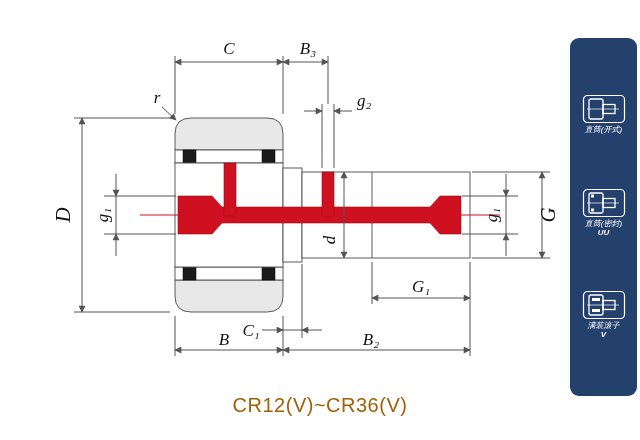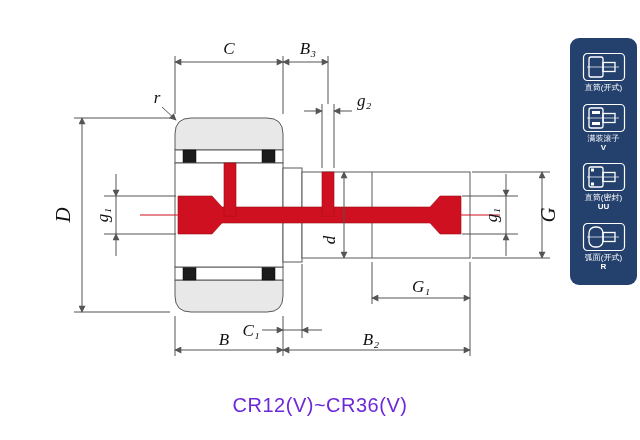--- a/index.html
+++ b/index.html
@@ -27,29 +27,29 @@
     font-family:"Liberation Serif","DejaVu Serif",serif;
     font-style:italic; font-size:17px; fill:#111;
   }
   .dim-label-lg {
     font-family:"Liberation Serif","DejaVu Serif",serif;
     font-style:italic; font-size:21px; fill:#111;
   }
 
   .caption {
     position:absolute; left:140px; top:394px; width:360px;
-    text-align:center; font-size:20px; font-weight:500; color:#6d28d9;
+    text-align:center; font-size:20px; font-weight:500; color:#a16207;
     letter-spacing:.5px;
   }
 
   .sidebar {
-    position:absolute; left:570px; top:38px; width:67px; height:247px;
+    position:absolute; left:570px; top:38px; width:67px; height:358px;
     background:var(--sidebar_bg,#24416e); border-radius:9px;
     display:flex; flex-direction:column; align-items:center;
-    justify-content:space-evenly; padding:4px 0;
+    justify-content:space-evenly; padding:4px 0;font-style:italic;
   }
   .sb-item { display:flex; flex-direction:column; align-items:center; gap:1px; cursor:pointer; }
   .sb-item .lbl  { color:#fff; font-size:8px; line-height:1.15; text-align:center; white-space:nowrap; }
   .sb-item .sub  { color:#fff; font-size:8px; font-weight:bold; line-height:1.05; text-align:center; }
   .sb-icon { display:block; }
 </style>
 </head>
 <body>
 
 <svg class="drawing" width="640" height="440" viewBox="0 0 640 440">
@@ -179,55 +179,45 @@
 
   <div class="sb-item">
     <svg class="sb-icon" width="44" height="30" viewBox="0 0 44 30">
       <rect x="1.5" y="1.5" width="41" height="27" rx="4" fill="none" stroke="#fff" stroke-width="1.2"></rect>
       <rect x="7" y="5" width="14" height="20" rx="2" fill="none" stroke="#fff" stroke-width="1.3"></rect>
       <rect x="21" y="10.5" width="12" height="9" fill="none" stroke="#fff" stroke-width="1.3"></rect>
       <line x1="5" y1="15" x2="37" y2="15" stroke="#fff" stroke-width="0.7"></line>
     </svg>
     <div class="lbl">直筒(开式)</div>
     <div class="sub"></div>
+  </div>
+
+  <div class="sb-item">
+    <svg class="sb-icon" width="44" height="30" viewBox="0 0 44 30">
+      <rect x="1.5" y="1.5" width="41" height="27" rx="4" fill="none" stroke="#fff" stroke-width="1.2"></rect>
+      <rect x="7" y="5" width="14" height="20" rx="2" fill="none" stroke="#fff" stroke-width="1.3"></rect>
+      <rect x="9" y="6.5" width="3" height="3" fill="#fff"></rect>
+      <rect x="9" y="20.5" width="3" height="3" fill="#fff"></rect>
+      <rect x="21" y="10.5" width="12" height="9" fill="none" stroke="#fff" stroke-width="1.3"></rect>
+      <line x1="5" y1="15" x2="37" y2="15" stroke="#fff" stroke-width="0.7"></line>
+    </svg>
+    <div class="lbl">直筒(密封)</div>
+    <div class="sub">UU</div>
   </div>
 
   <div class="sb-item">
     <svg class="sb-icon" width="44" height="30" viewBox="0 0 44 30">
       <rect x="1.5" y="1.5" width="41" height="27" rx="4" fill="none" stroke="#fff" stroke-width="1.2"></rect>
       <rect x="7" y="5" width="14" height="20" rx="2" fill="none" stroke="#fff" stroke-width="1.3"></rect>
       <rect x="10" y="8" width="8" height="3" fill="#fff"></rect>
       <rect x="10" y="19" width="8" height="3" fill="#fff"></rect>
       <rect x="21" y="10.5" width="12" height="9" fill="none" stroke="#fff" stroke-width="1.3"></rect>
       <line x1="5" y1="15" x2="37" y2="15" stroke="#fff" stroke-width="0.7"></line>
     </svg>
     <div class="lbl">满装滚子</div>
     <div class="sub">V</div>
   </div>
 
-  <div class="sb-item">
-    <svg class="sb-icon" width="44" height="30" viewBox="0 0 44 30">
-      <rect x="1.5" y="1.5" width="41" height="27" rx="4" fill="none" stroke="#fff" stroke-width="1.2"></rect>
-      <rect x="7" y="5" width="14" height="20" rx="2" fill="none" stroke="#fff" stroke-width="1.3"></rect>
-      <rect x="9" y="6.5" width="3" height="3" fill="#fff"></rect>
-      <rect x="9" y="20.5" width="3" height="3" fill="#fff"></rect>
-      <rect x="21" y="10.5" width="12" height="9" fill="none" stroke="#fff" stroke-width="1.3"></rect>
-      <line x1="5" y1="15" x2="37" y2="15" stroke="#fff" stroke-width="0.7"></line>
-    </svg>
-    <div class="lbl">直筒(密封)</div>
-    <div class="sub">UU</div>
-  </div>
-
-  <div class="sb-item">
-    <svg class="sb-icon" width="44" height="30" viewBox="0 0 44 30">
-      <rect x="1.5" y="1.5" width="41" height="27" rx="4" fill="none" stroke="#fff" stroke-width="1.2"></rect>
-      <rect x="7" y="5" width="14" height="20" rx="6" fill="none" stroke="#fff" stroke-width="1.3"></rect>
-      <rect x="21" y="10.5" width="12" height="9" fill="none" stroke="#fff" stroke-width="1.3"></rect>
-      <line x1="5" y1="15" x2="37" y2="15" stroke="#fff" stroke-width="0.7"></line>
-    </svg>
-    <div class="lbl">弧面(开式)</div>
-    <div class="sub">R</div>
-  </div>
 
 
 </div>
 
 <div class="caption">CR12(V)~CR36(V)</div>
 
 </body></html>

